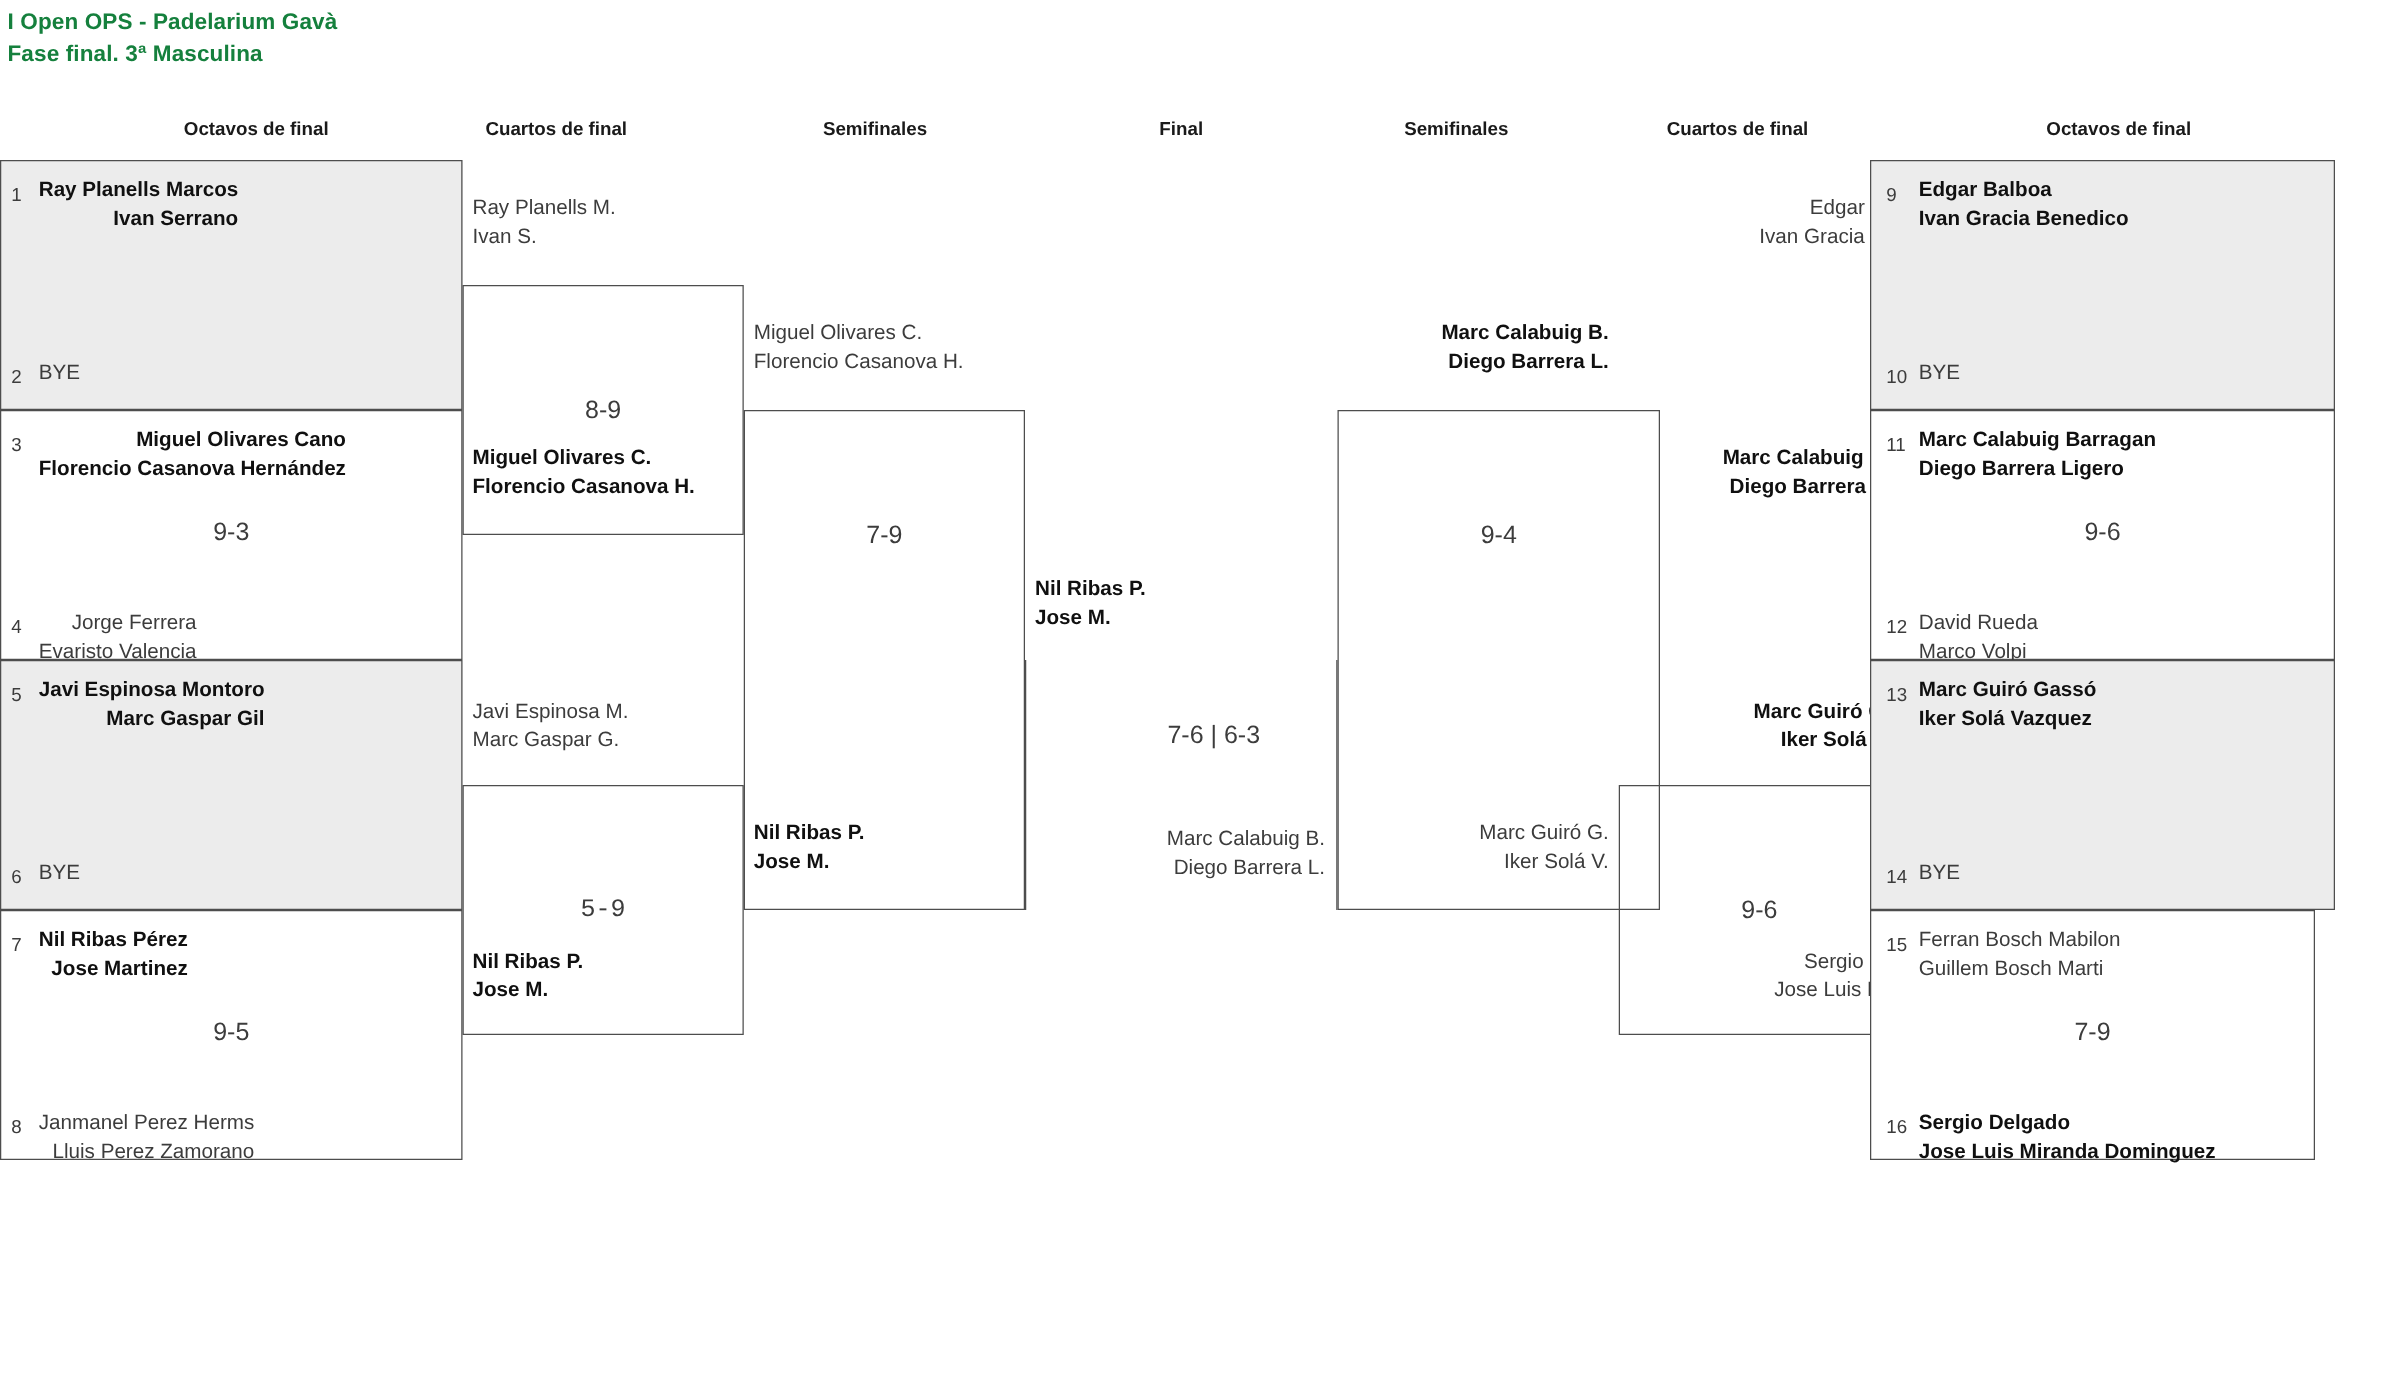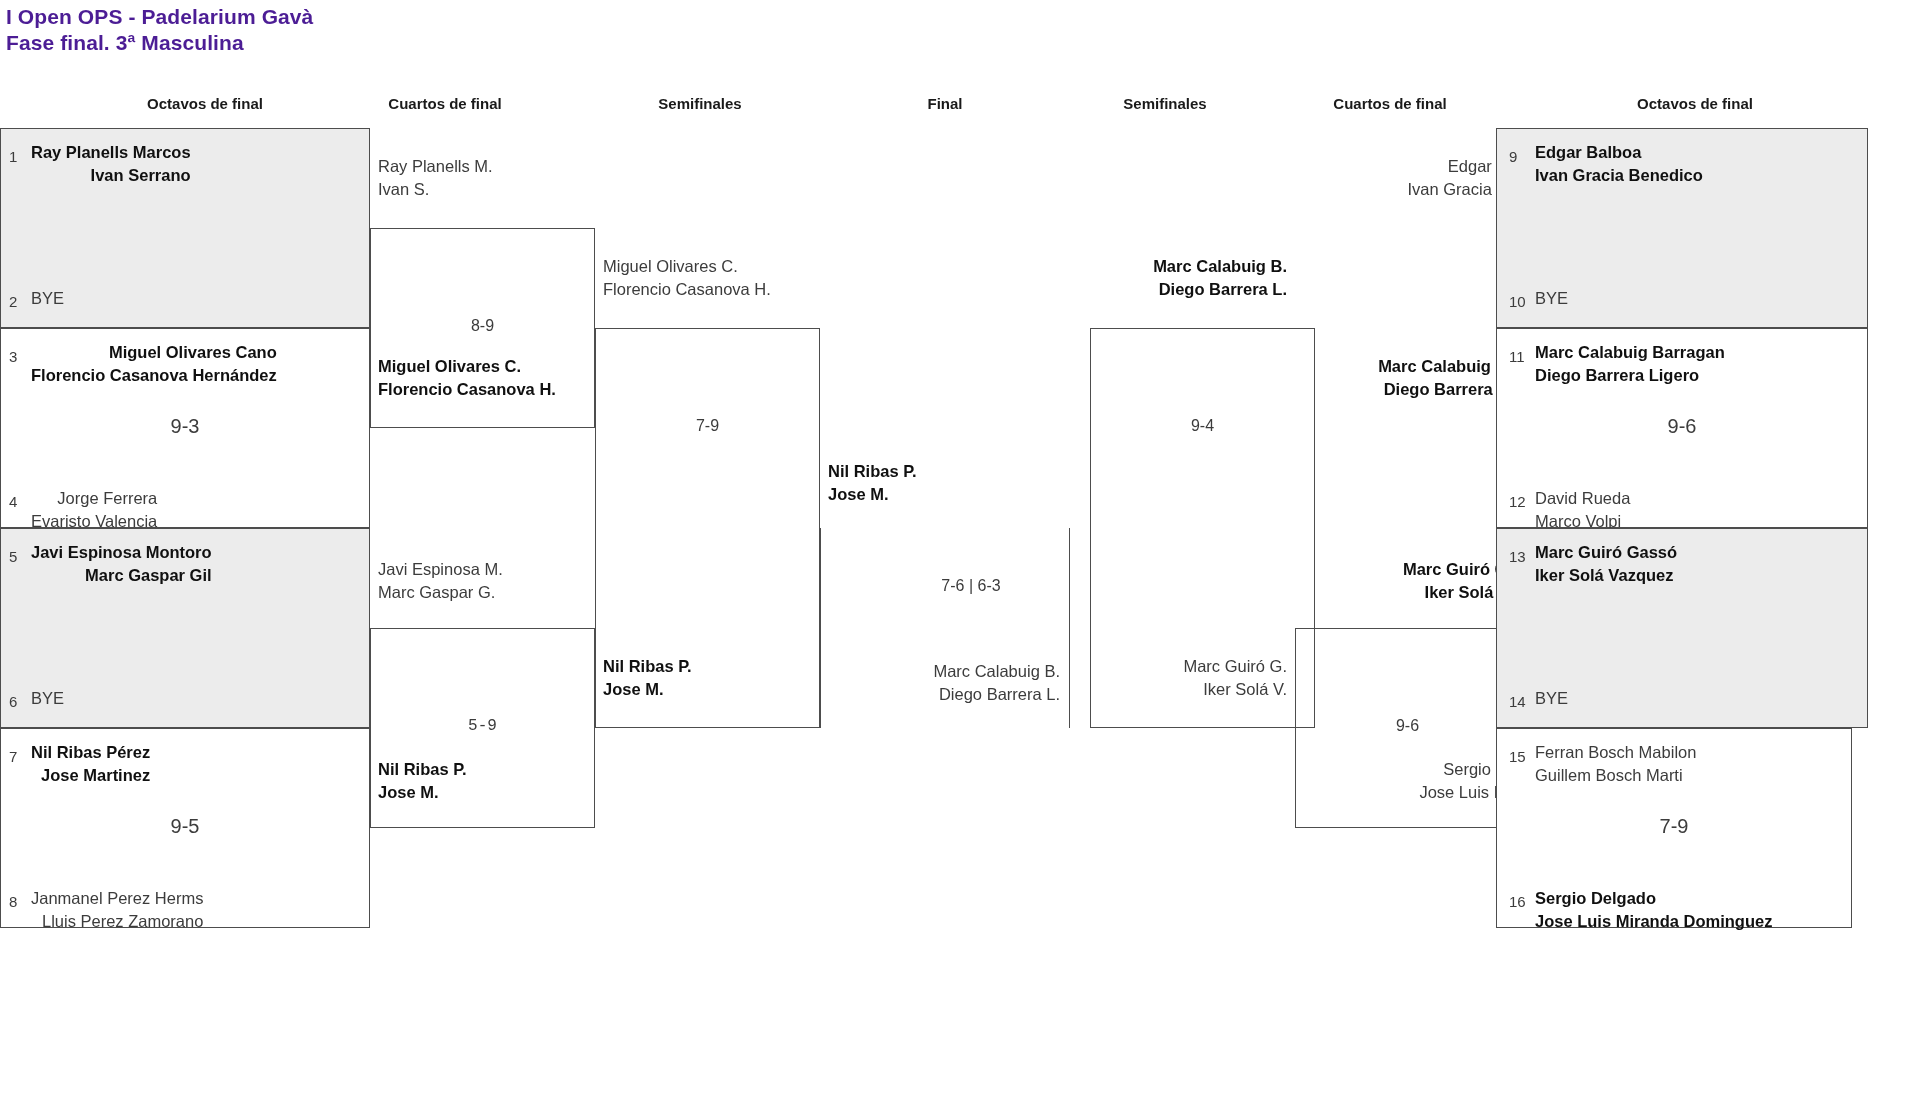--- a/index.html
+++ b/index.html
@@ -17,25 +17,25 @@
   .header {
     position: absolute;
     left: 0; top: 0;
     width: 1920px; height: 72px;
   }
   .title-block {
     position: absolute;
     left: 6px; top: 4px;
   }
   .title-line {
-    font-size: 21px;
+    font-size: 18px;
     font-weight: 700;
     line-height: 26px;
     letter-spacing: 0.1px;
-    color: #4c1d95;
+    color: #15803d;
     white-space: nowrap;
   }
   .logo {
     position: absolute;
     right: 10px; top: 6px;
     width: 246px; height: 56px;
   }
   .logo svg { display: block; }
 
   
@@ -115,21 +115,21 @@
   
   .conn {
     position: absolute;
     border: 1px solid #4d4d4d;
     background: transparent;
   }
   .conn-score {
     position: absolute;
     left: 0; right: 0;
     text-align: center;
-    font-size: 16px;
+    font-size: 20px;
     color: #3c3c3c;
     white-space: nowrap;
   }
 
   
   .adv {
     position: absolute;
     font-size: 16.5px;
     line-height: 23px;
     color: #3c3c3c;
@@ -253,21 +253,21 @@
   <div class="adv l win" style="left:828px; top:460px;">
     <span>Nil Ribas P.</span><br>
     <span>Jose M.</span>
   </div>
   <div class="conn-score" style="left:820px; top:577px; width:302px;">7-6 | 6-3</div>
   <div class="adv r" style="left:820px; top:660px; width:240px;">
     <span>Marc Calabuig B.</span><br>
     <span>Diego Barrera L.</span>
   </div>
 
-  <div class="conn" style="left:1070px; top:328px; width:225px; height:400px;margin-left:20px;">
+  <div class="conn" style="left:1070px; top:328px; width:258px; height:400px;">
     <div class="conn-score" style="top:88px;">9-4</div>
   </div>
   <div class="adv r win" style="left:1060px; top:255px; width:227px;">
     <span>Marc Calabuig B.</span><br>
     <span>Diego Barrera L.</span>
   </div>
   <div class="adv r" style="left:1060px; top:655px; width:227px;">
     <span>Marc Guiró G.</span><br>
     <span>Iker Solá V.</span>
   </div>

